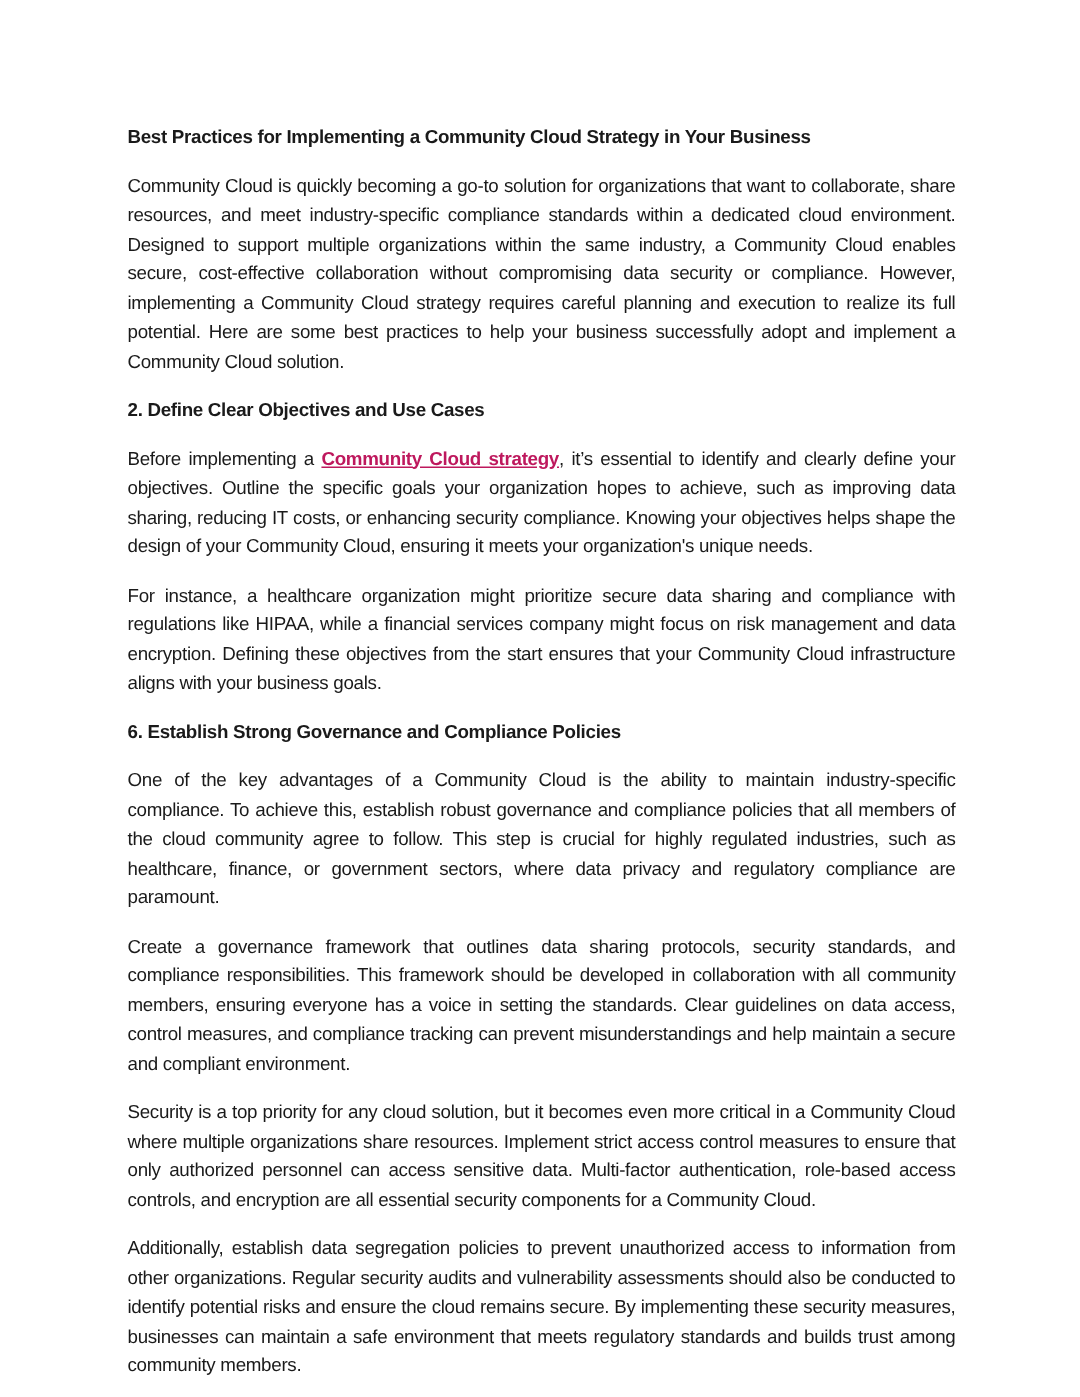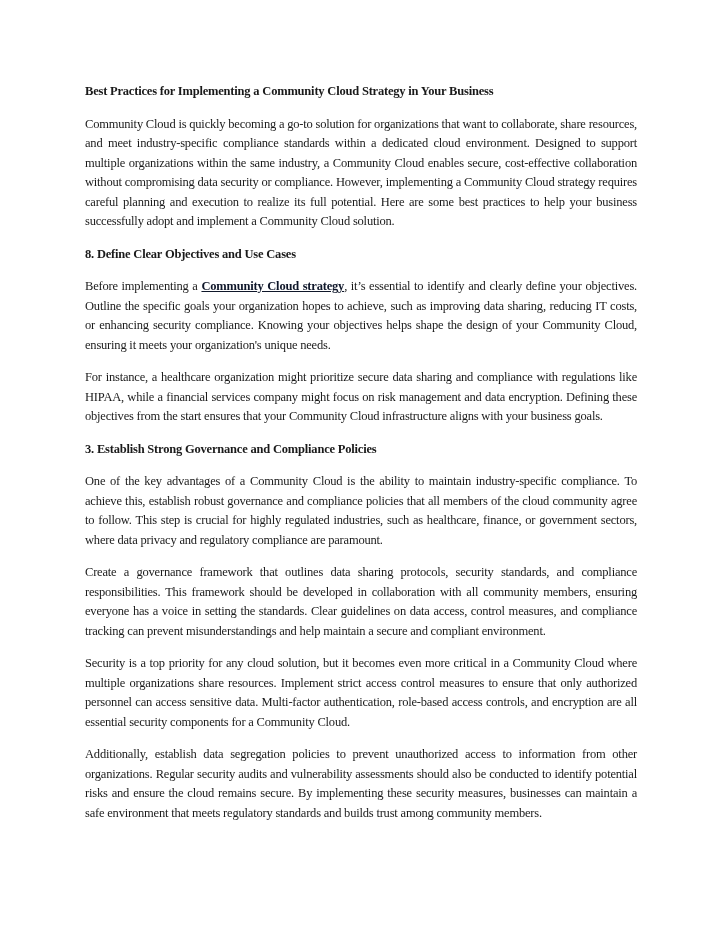--- a/index.html
+++ b/index.html
@@ -7,21 +7,21 @@
     padding: 0;
     background: #ffffff;
   }
   .page {
     position: relative;
     width: 720px;
     height: 931px;
     background: #ffffff;
     box-sizing: border-box;
     padding: 82px 83px 0 85px;
-    font-family: Liberation Serif, serif;
+    font-family: Liberation Sans, sans-serif;
     font-size: 12.5px;
     letter-spacing: -0.2px;
     line-height: 19.5px;
     color: #1a1a1a;
     overflow: hidden;
   }
   .doc-title {
     font-size: 12.5px;
     font-weight: bold;
     margin: 0 0 13px 0;
@@ -31,42 +31,42 @@
     font-size: 12.5px;
     font-weight: bold;
     margin: 0 0 13px 0;
     line-height: 19.5px;
   }
   .doc-para {
     margin: 0 0 13px 0;
     text-align: justify;
   }
   .doc-link {
-    color: #0f172a;
+    color: #be185d;
     font-weight: bold;
     text-decoration: underline;
     cursor: pointer;
   }
 </style>
 </head>
 <body>
 
 <div class="page">
 
   <h1 class="doc-title">Best Practices for Implementing a Community Cloud Strategy in Your Business</h1>
 
   <p class="doc-para">Community Cloud is quickly becoming a go-to solution for organizations that want to collaborate, share resources, and meet industry-specific compliance standards within a dedicated cloud environment. Designed to support multiple organizations within the same industry, a Community Cloud enables secure, cost-effective collaboration without compromising data security or compliance. However, implementing a Community Cloud strategy requires careful planning and execution to realize its full potential. Here are some best practices to help your business successfully adopt and implement a Community Cloud solution.</p>
 
-  <h2 class="doc-heading">8. Define Clear Objectives and Use Cases</h2>
+  <h2 class="doc-heading">2. Define Clear Objectives and Use Cases</h2>
 
   <p class="doc-para"><span>Before implementing a </span><a class="doc-link">Community Cloud strategy</a><span>, it’s essential to identify and clearly define your objectives. Outline the specific goals your organization hopes to achieve, such as improving data sharing, reducing IT costs, or enhancing security compliance. Knowing your objectives helps shape the design of your Community Cloud, ensuring it meets your organization's unique needs.</span></p>
 
   <p class="doc-para">For instance, a healthcare organization might prioritize secure data sharing and compliance with regulations like HIPAA, while a financial services company might focus on risk management and data encryption. Defining these objectives from the start ensures that your Community Cloud infrastructure aligns with your business goals.</p>
 
-  <h2 class="doc-heading">3. Establish Strong Governance and Compliance Policies</h2>
+  <h2 class="doc-heading">6. Establish Strong Governance and Compliance Policies</h2>
 
   <p class="doc-para">One of the key advantages of a Community Cloud is the ability to maintain industry-specific compliance. To achieve this, establish robust governance and compliance policies that all members of the cloud community agree to follow. This step is crucial for highly regulated industries, such as healthcare, finance, or government sectors, where data privacy and regulatory compliance are paramount.</p>
 
   <p class="doc-para">Create a governance framework that outlines data sharing protocols, security standards, and compliance responsibilities. This framework should be developed in collaboration with all community members, ensuring everyone has a voice in setting the standards. Clear guidelines on data access, control measures, and compliance tracking can prevent misunderstandings and help maintain a secure and compliant environment.</p>
 
 
   <p class="doc-para">Security is a top priority for any cloud solution, but it becomes even more critical in a Community Cloud where multiple organizations share resources. Implement strict access control measures to ensure that only authorized personnel can access sensitive data. Multi-factor authentication, role-based access controls, and encryption are all essential security components for a Community Cloud.</p>
 
   <p class="doc-para">Additionally, establish data segregation policies to prevent unauthorized access to information from other organizations. Regular security audits and vulnerability assessments should also be conducted to identify potential risks and ensure the cloud remains secure. By implementing these security measures, businesses can maintain a safe environment that meets regulatory standards and builds trust among community members.</p>
 

